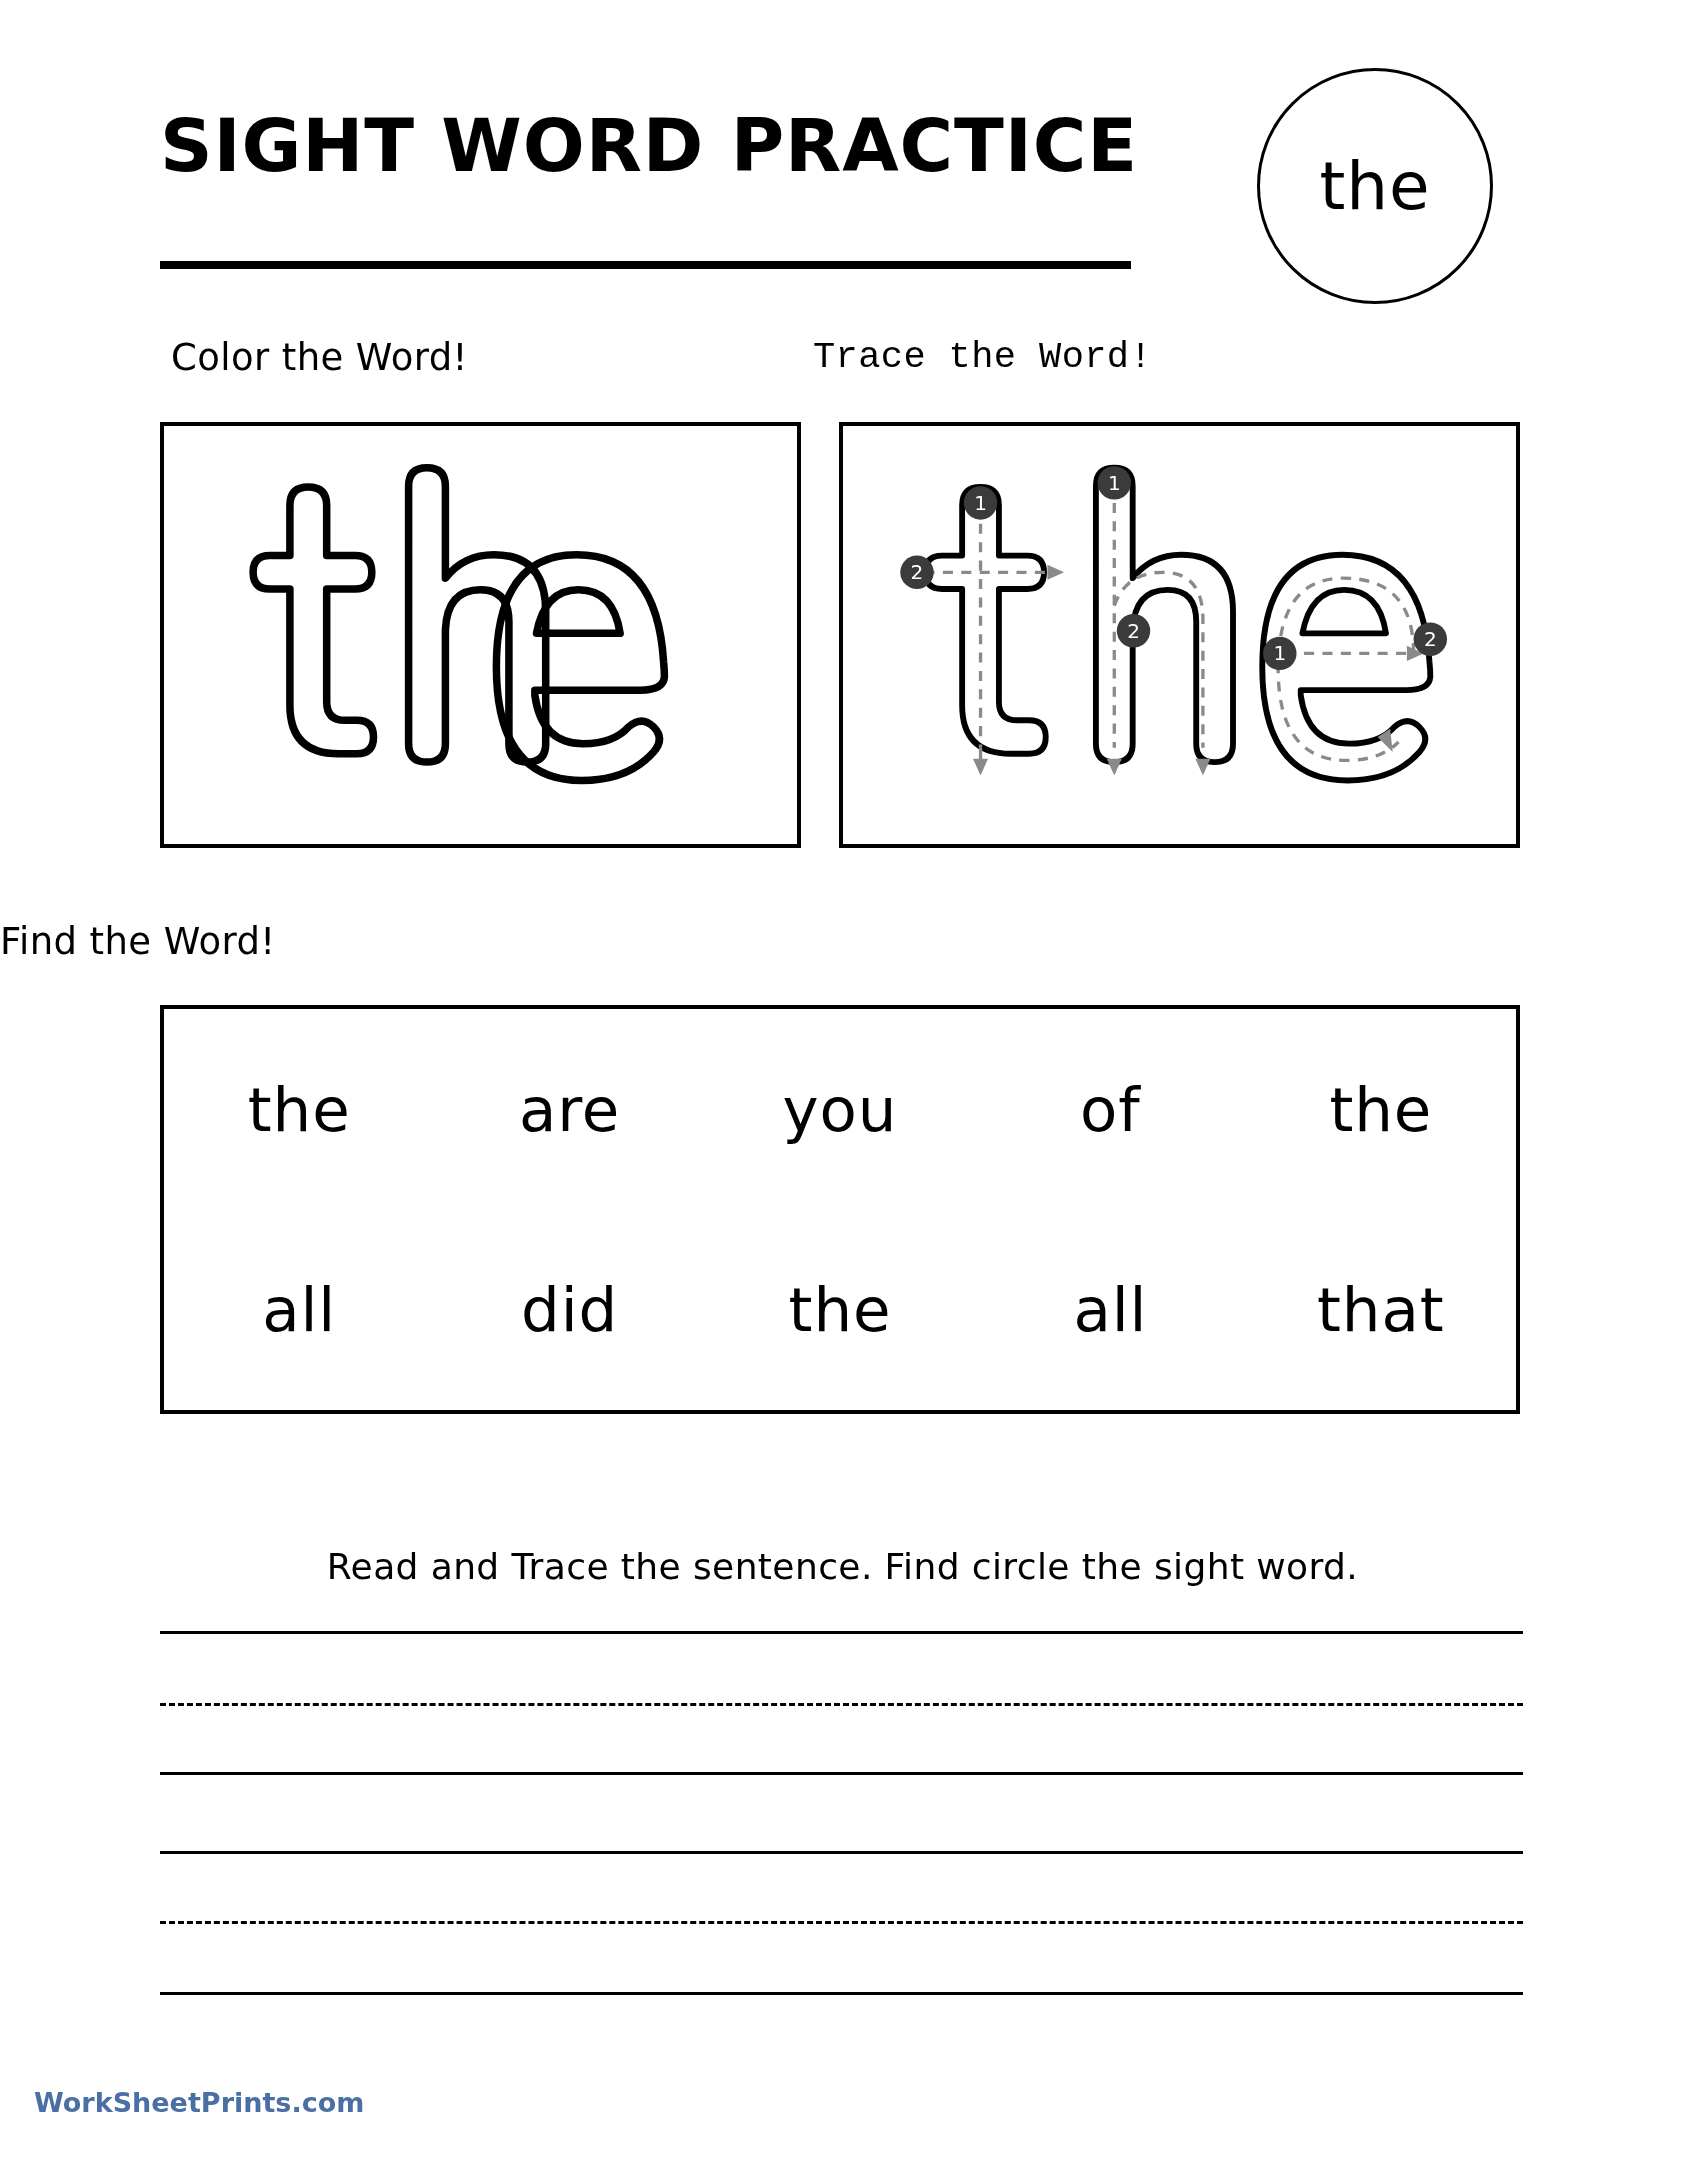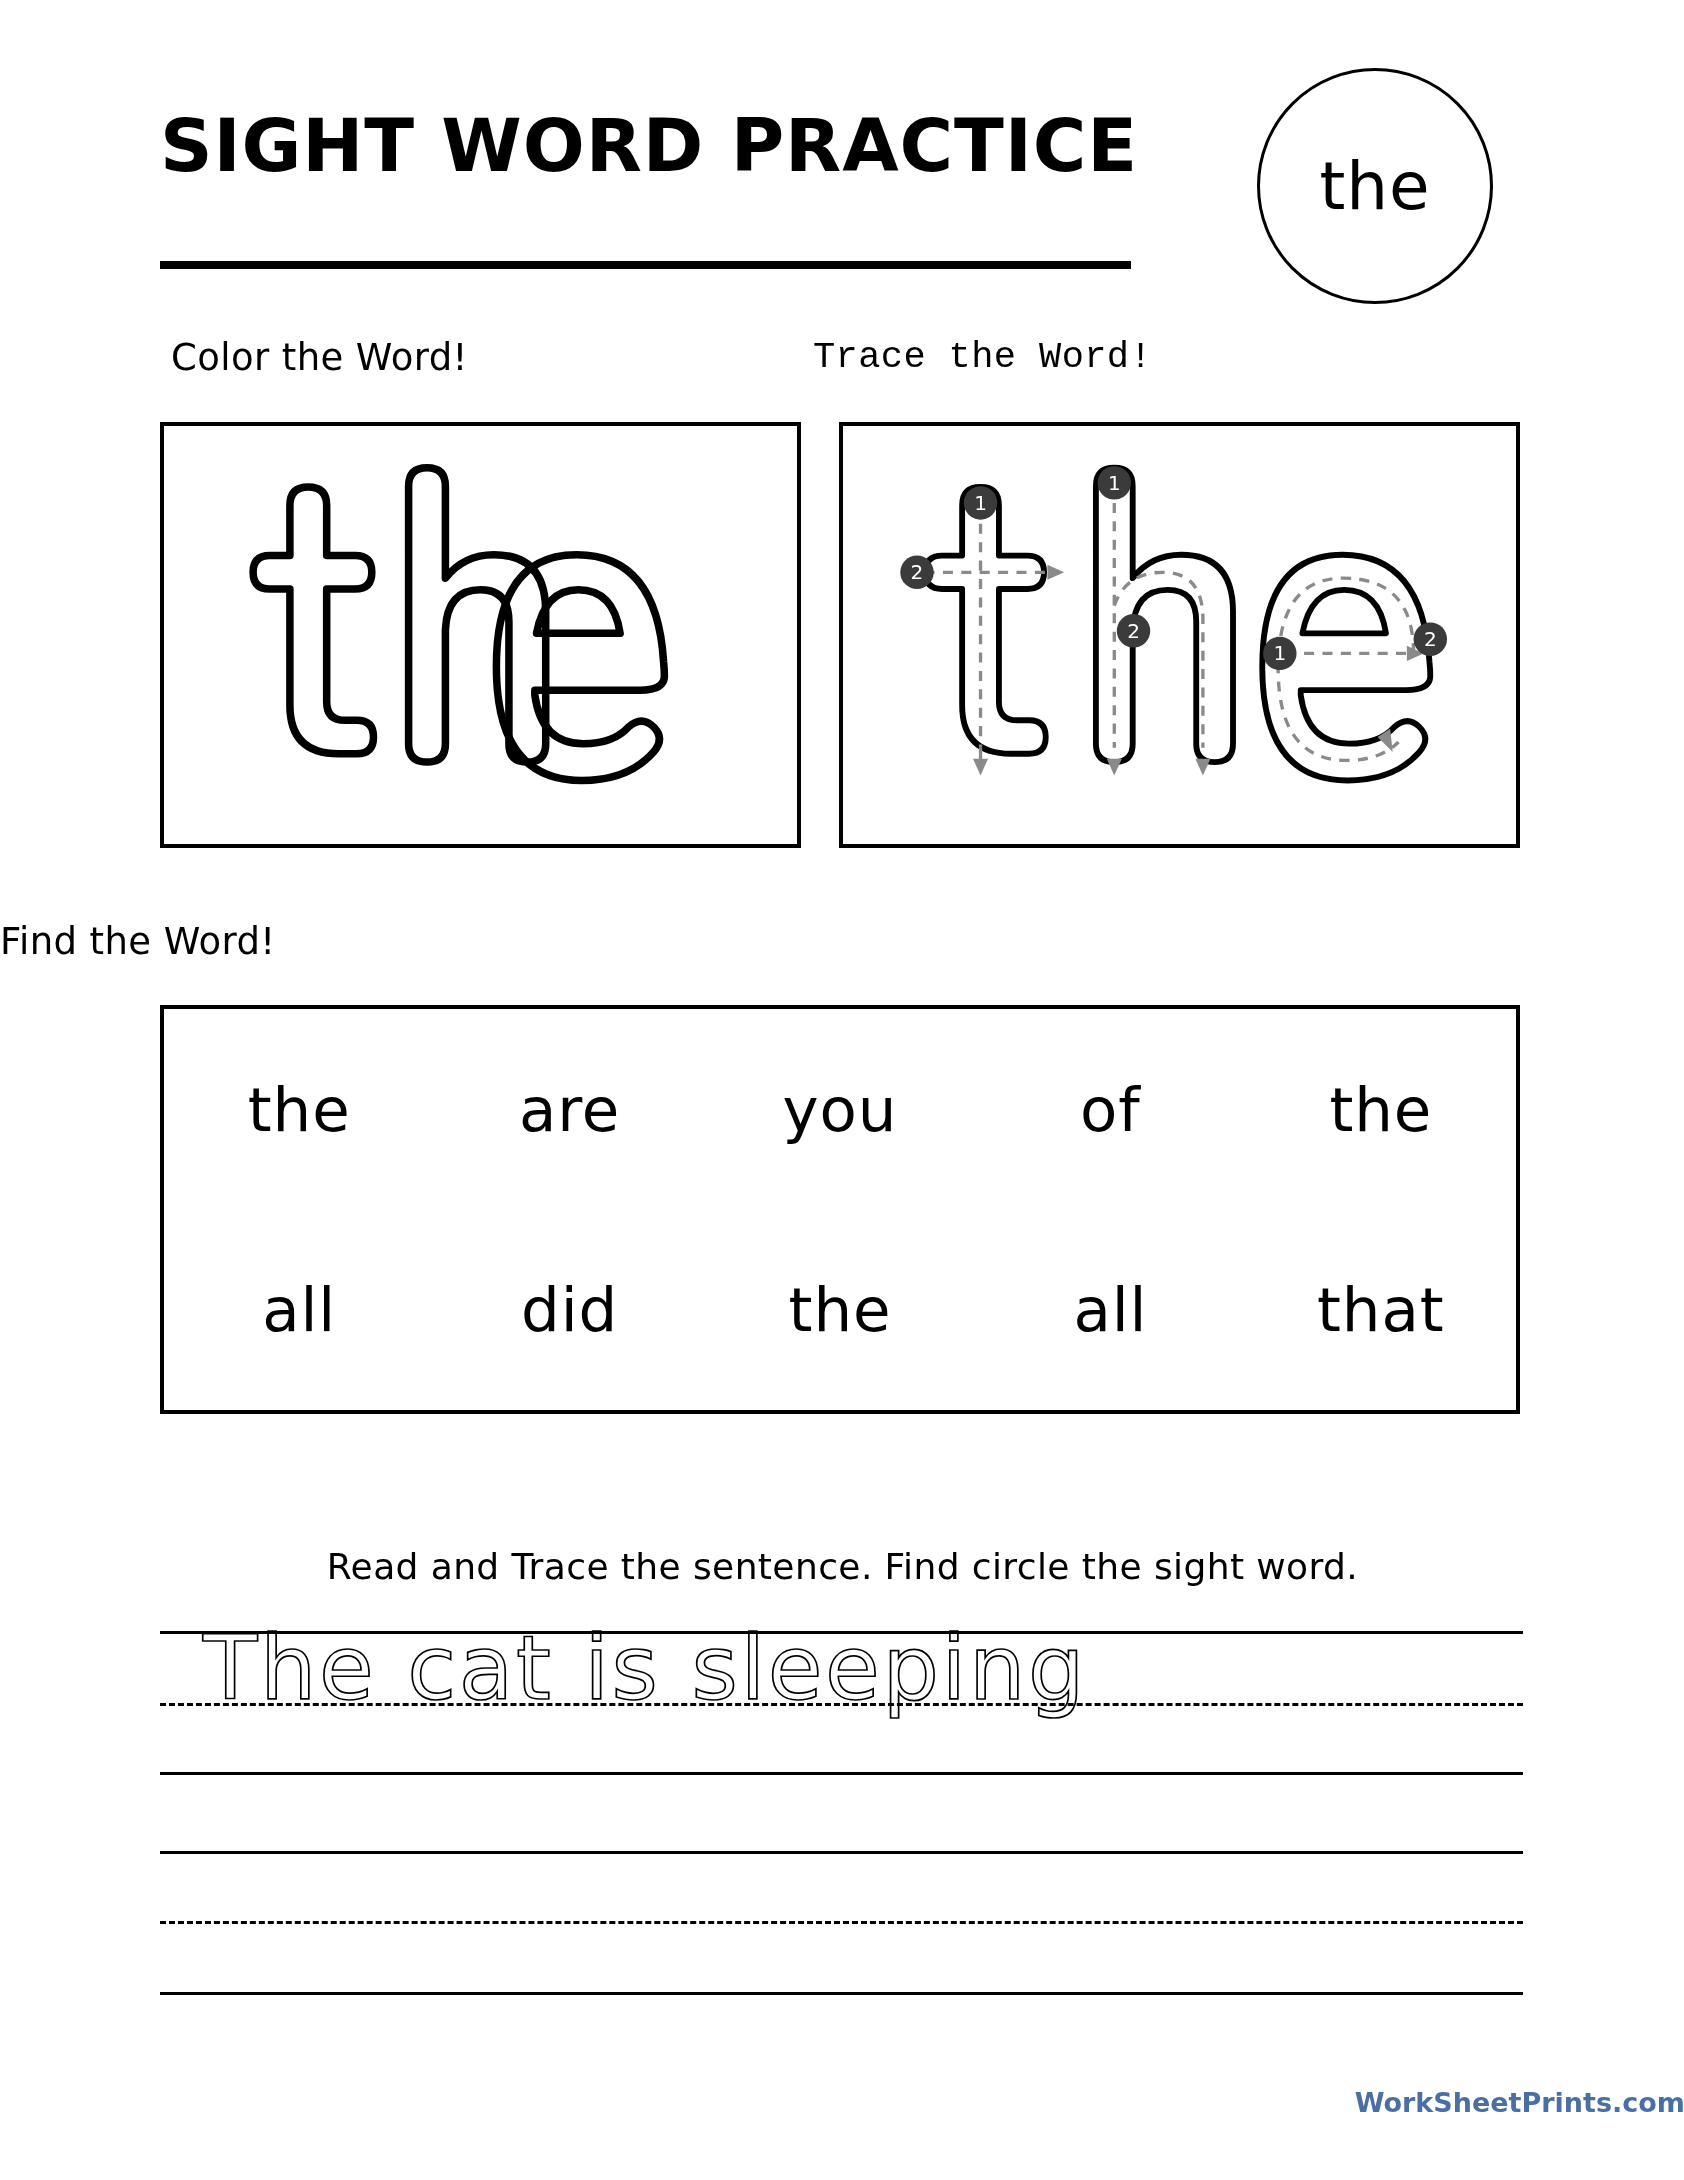--- a/index.html
+++ b/index.html
@@ -182,23 +182,23 @@
     color: transparent;
     -webkit-text-stroke: 1.7px #000;
     font-family: "DejaVu Sans", sans-serif;
     white-space: nowrap;
   }
 
   
   .footer {
     position: absolute;
     left: 0;
-    right: 0;
+    right: 12px;
     top: 2087px;
-    text-align: right;
+    text-align: left;
     font-size: 27px;
     font-weight: bold;
     color: #4a6fa5;
     font-family: "DejaVu Sans", sans-serif;
     padding-left: 34px;
   }
 </style>
 </head>
 <body>
 
@@ -279,21 +279,20 @@
     </div>
   </div>
 
   <div class="section-label lbl-sentence">Read and Trace the sentence. Find circle the sight word.</div>
 
   <div class="lines">
 
     <div class="solid-line" style="top:0px;"></div>
     <div class="dash-line" style="top:72px;"></div>
     <div class="solid-line" style="top:141px;"></div>
-    <div class="trace-sentence">The cat is sleeping</div>
 
     <div class="solid-line" style="top:220px;"></div>
     <div class="dash-line" style="top:290px;"></div>
     <div class="solid-line" style="top:361px;"></div>
   </div>
 
   <div class="footer">WorkSheetPrints.com</div>
 </div>
 
 

